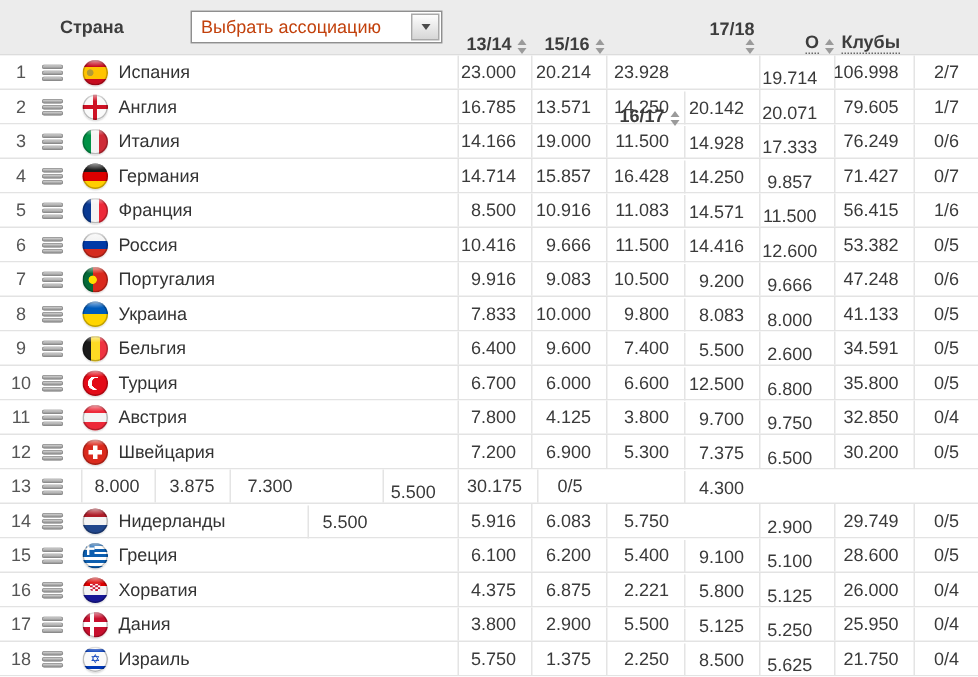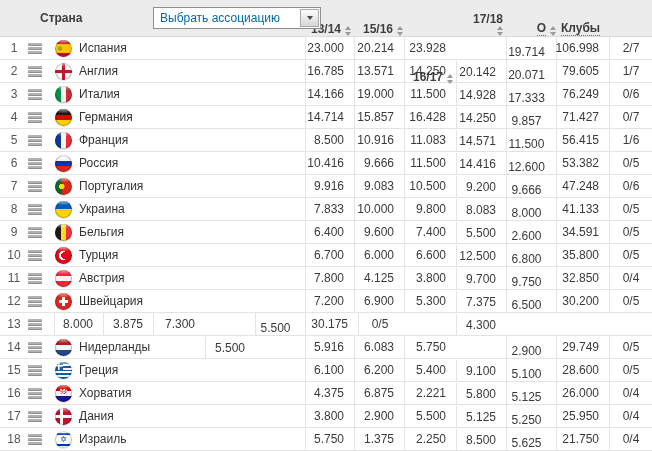--- a/index.html
+++ b/index.html
@@ -16,21 +16,21 @@
   .hcell.center{justify-content:center;padding-right:0;}
   .hseasons{display:flex;height:100%;}
 
   
   .sort{display:inline-flex;flex-direction:column;gap:2px;margin-left:4px;}
   .sort b{display:block;width:0;height:0;border-left:3px solid transparent;border-right:3px solid transparent;}
   .sort .up{border-bottom:4px solid #9a9a9a;}
   .sort .down{border-top:4px solid #9a9a9a;}
 
   
-  .select{position:absolute;left:153px;top:7px;width:168px;height:22px;background:#fff;border:1px solid #8f8f8f;box-sizing:border-box;display:flex;align-items:center;font-size:12px;color:#0369a1;cursor:default;}
+  .select{position:absolute;left:127px;top:7px;width:168px;height:22px;background:#fff;border:1px solid #8f8f8f;box-sizing:border-box;display:flex;align-items:center;font-size:12px;color:#c2410c;cursor:default;}
   .select .txt{flex:1;padding-left:6px;white-space:nowrap;overflow:hidden;}
   .select .btn{width:19px;height:18px;margin-right:1px;border:1px solid #a9a9a9;box-sizing:border-box;background:linear-gradient(180deg,#fdfdfd,#d6d6d6);display:flex;align-items:center;justify-content:center;}
   .dtri{display:block;width:0;height:0;border-left:3.5px solid transparent;border-right:3.5px solid transparent;border-top:4px solid #4a4a4a;}
 
   
   .s0{width:49px;}.s1{width:50px;}.s2{width:52px;}.s3{width:50px;margin-top:48px;}.s4{width:50px;flex-direction:column;}
   .c-total{width:53px;}.c-clubs{width:43px;}
 
   
   .row{display:flex;height:23px;align-items:center;border-bottom:1px solid #e3e3e3;box-sizing:border-box;background:#fff;}

